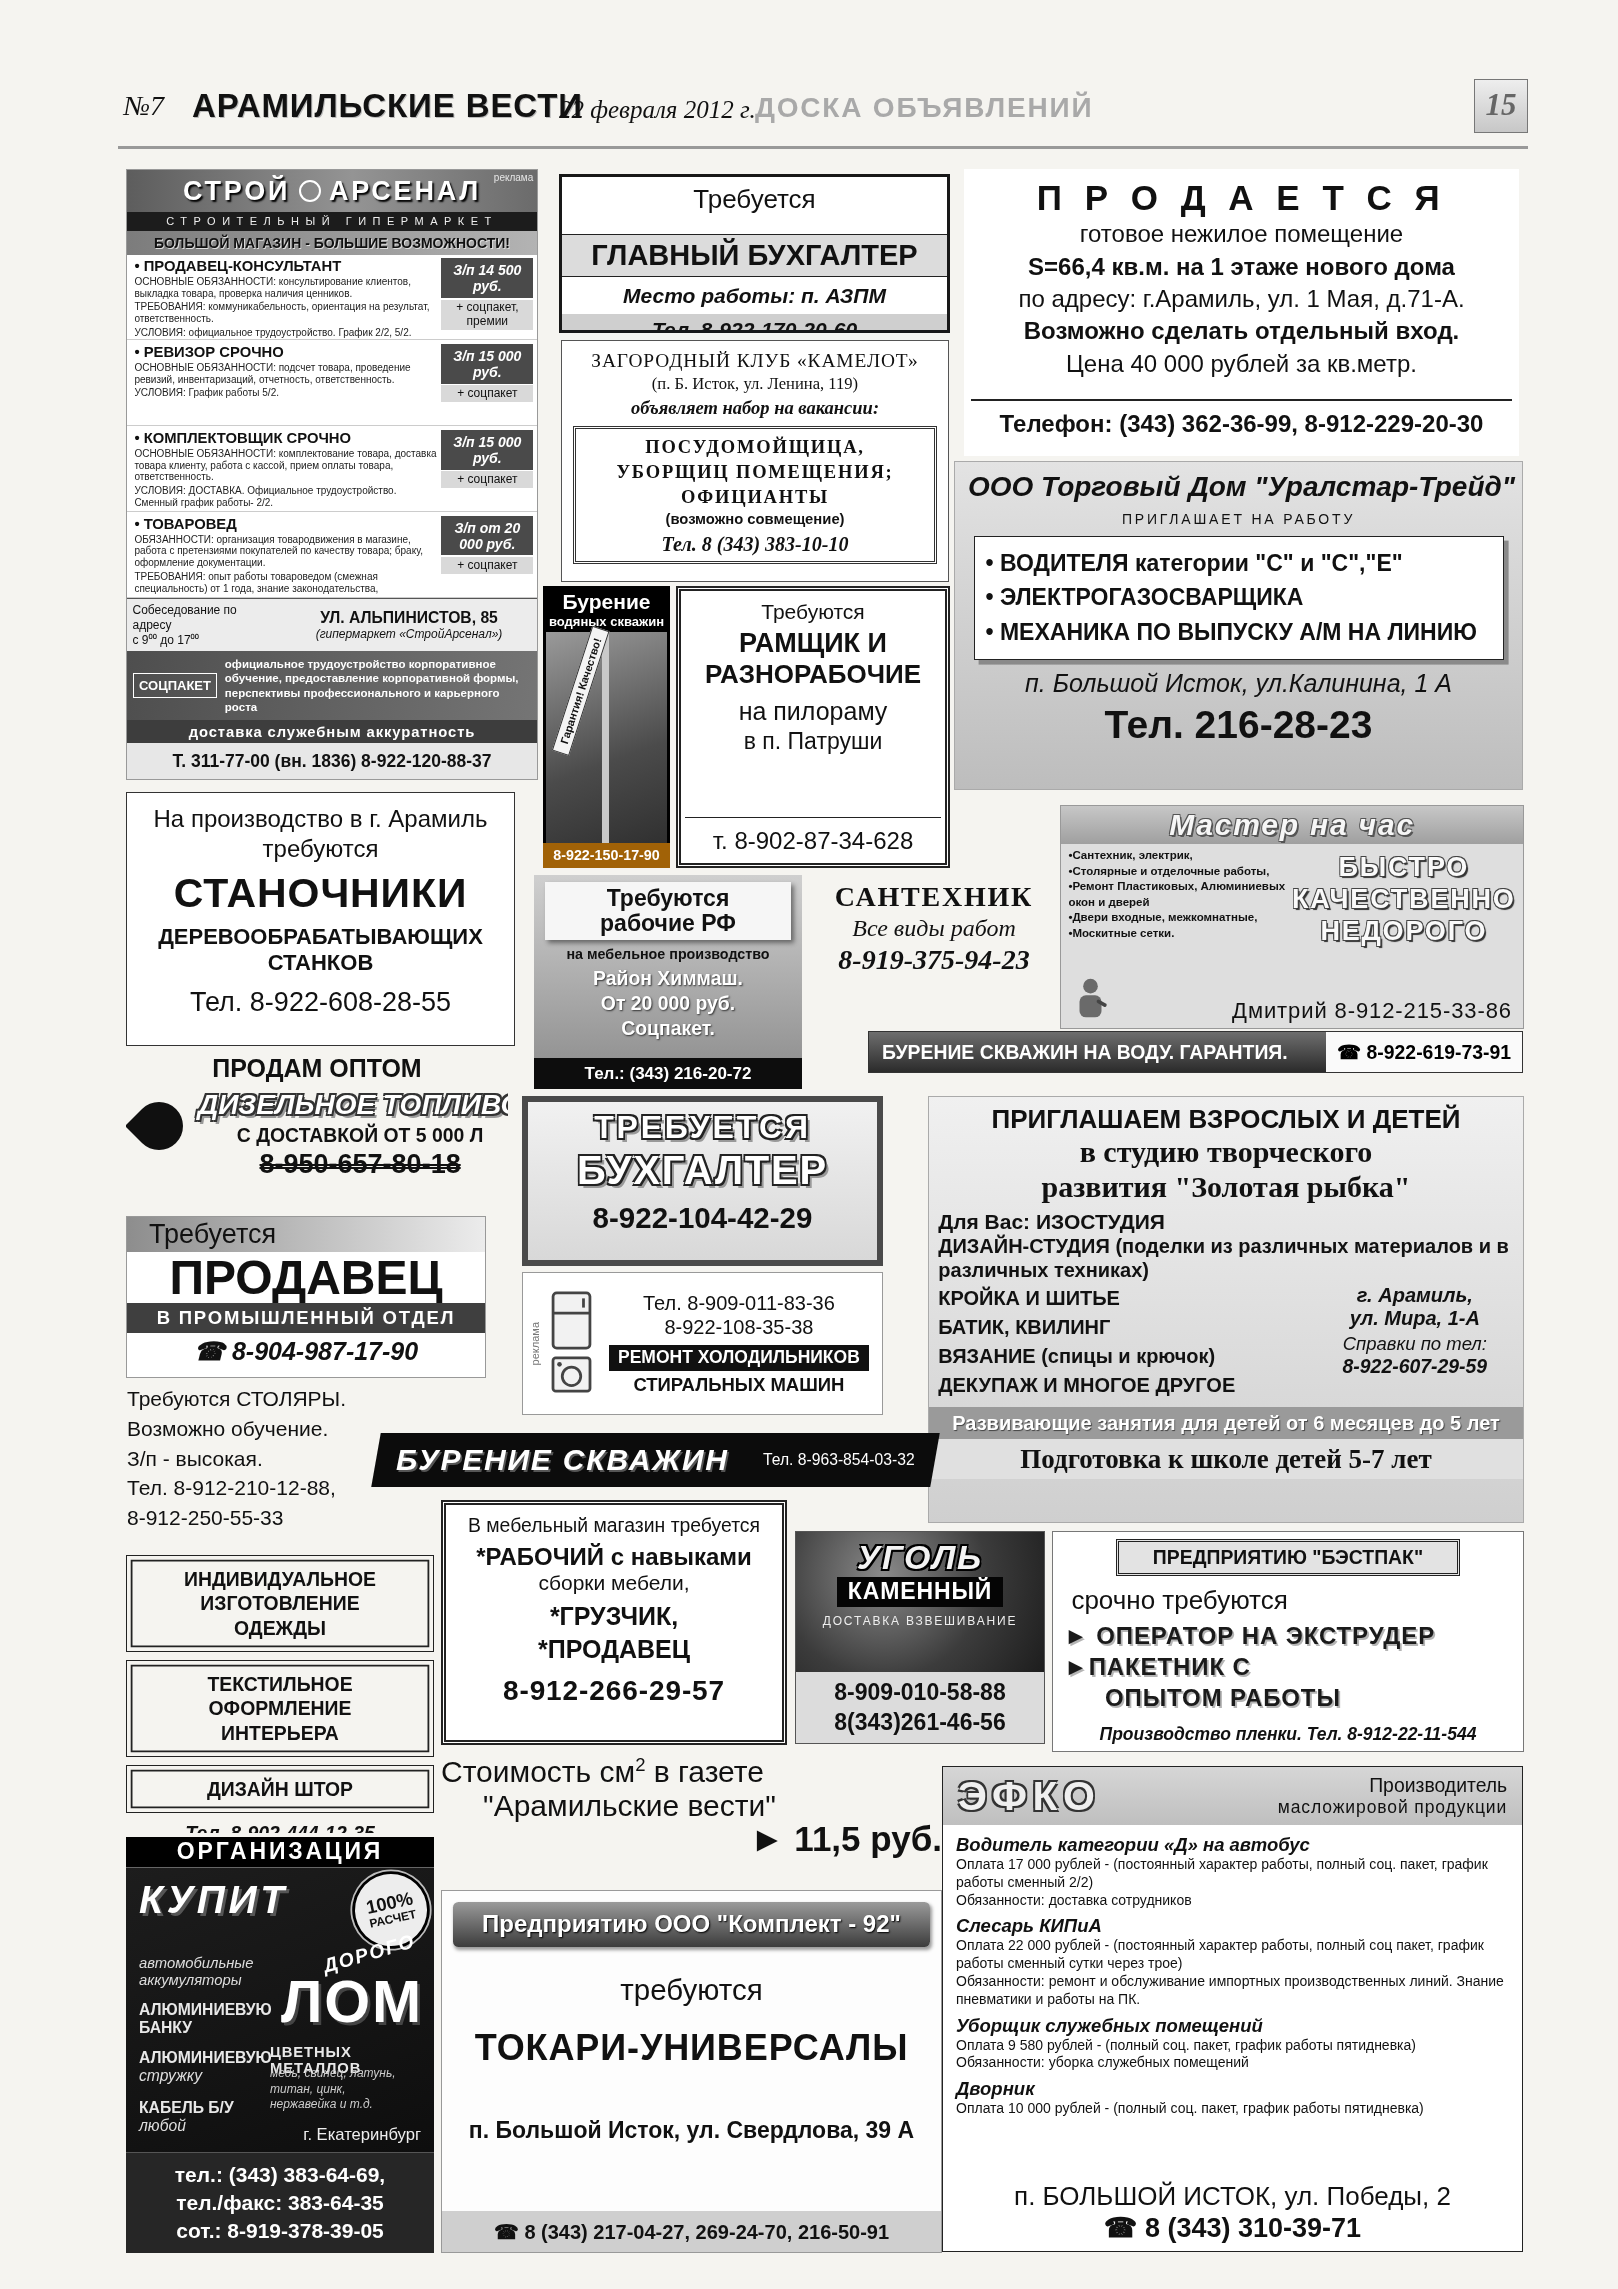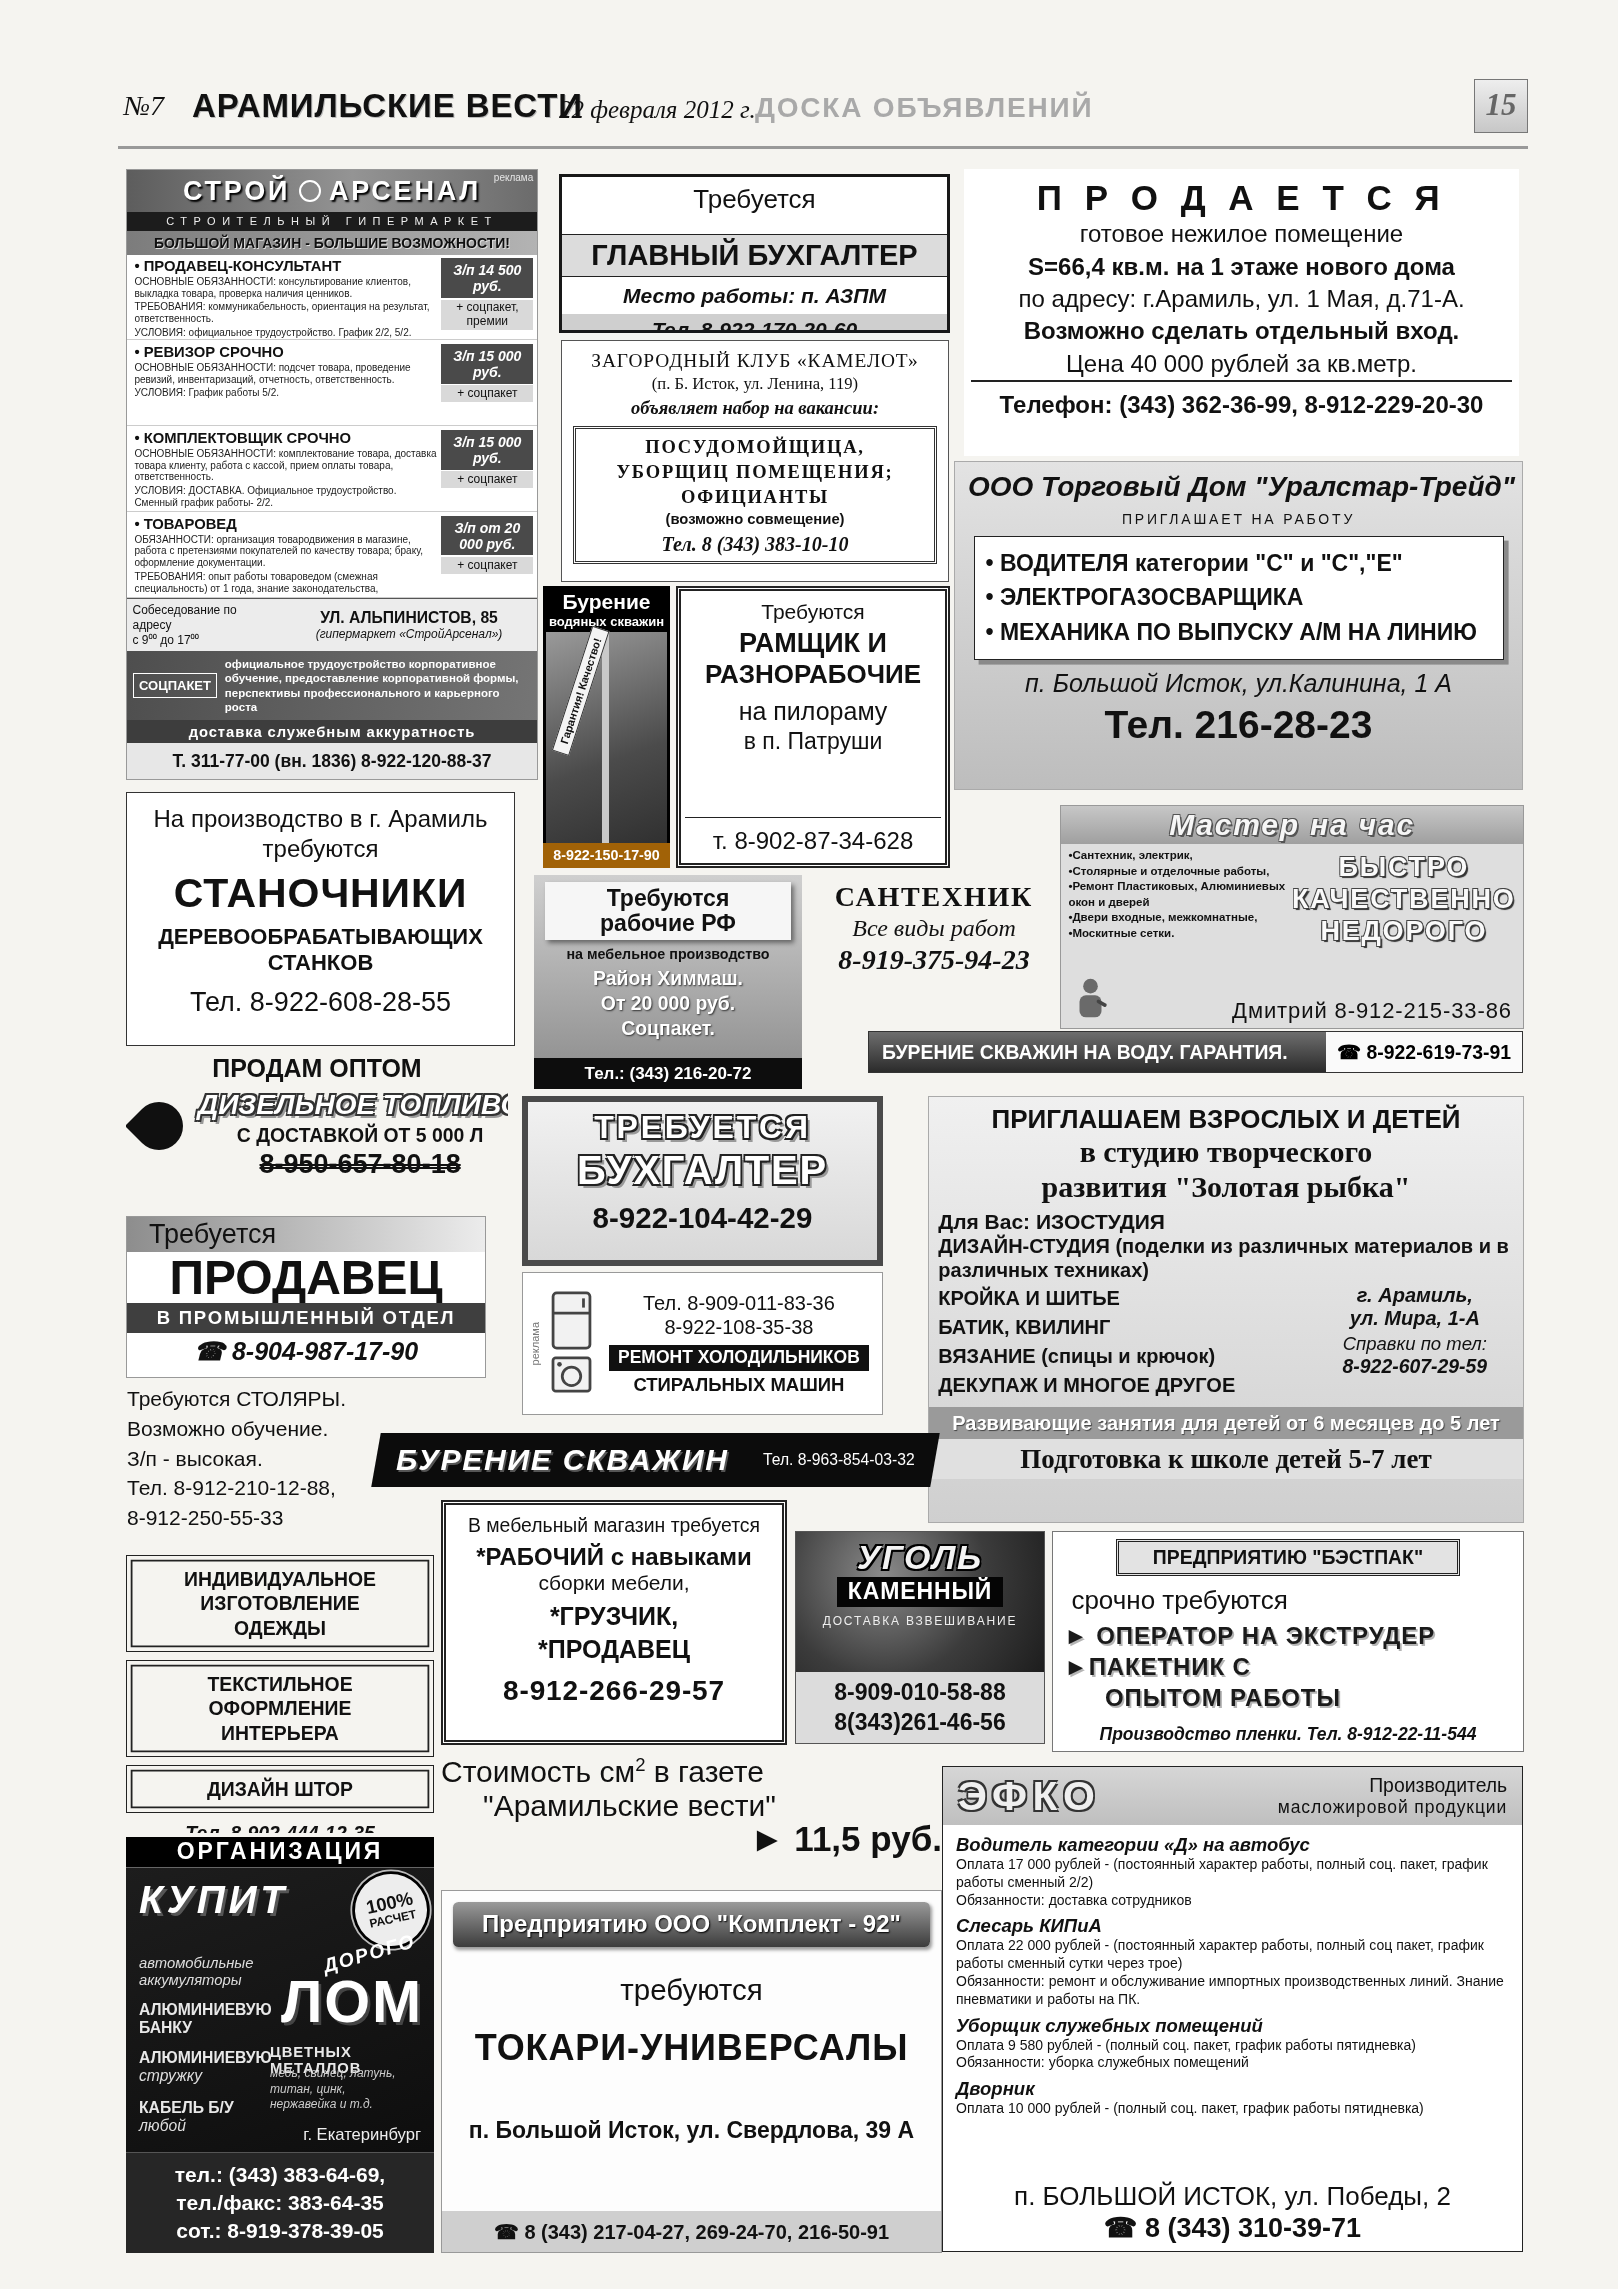--- a/index.html
+++ b/index.html
@@ -56,21 +56,21 @@
   .km-3{font-style:italic;font-weight:bold;font-size:18.5px;margin-top:3.7px}
   .km-box{border:3.7px double #333;margin-top:7.4px;padding:5.5px}
   .km-v{font-weight:bold;font-size:18.5px;letter-spacing:1.8px;line-height:1.35}
   .km-note{font-weight:bold;font-size:14.8px;font-family:"Liberation Sans",sans-serif;margin-top:1.8px}
   .km-phone{font-weight:bold;font-style:italic;font-size:20px;margin-top:5.5px}
 
   
   .a-prod{left:964px;top:169px;width:555px;height:287px;text-align:center;padding:9.2px 7.4px}
   .pr-title{font-weight:bold;font-size:35px;letter-spacing:6.5px}
   .pr-l{font-size:24px;line-height:1.35}
-  .pr-phone{border-top:2.8px solid #222;margin-top:0;padding-top:9.2px;font-weight:bold;font-size:24px;white-space:nowrap}
+  .pr-phone{border-top:2.8px solid #222;margin-top:19px;padding-top:9.2px;font-weight:bold;font-size:24px;white-space:nowrap}
 
   
   .a-ural{left:954px;top:461px;width:569px;height:329px;background:linear-gradient(180deg,#e3e3e3,#bdbdbd);text-align:center;padding:9.2px 13px;border:0.9px solid #aaa}
   .ur-company{font-style:italic;font-weight:bold;font-size:28px;white-space:nowrap}
   .ur-sub{font-size:14px;letter-spacing:2.8px;margin-top:7.4px}
   .ur-box{background:#fff;border:1.8px solid #222;box-shadow:4.6px 4.6px 0 #8a8a8a;margin:9.2px 5.5px;padding:9.2px 11px;text-align:left}
   .ur-pos{font-weight:bold;font-size:23px;line-height:1.5;white-space:nowrap}
   .ur-addr{font-style:italic;font-size:25px;margin-top:7.4px;white-space:nowrap}
   .ur-phone{font-weight:bold;font-size:39px;margin-top:5.5px}
 

